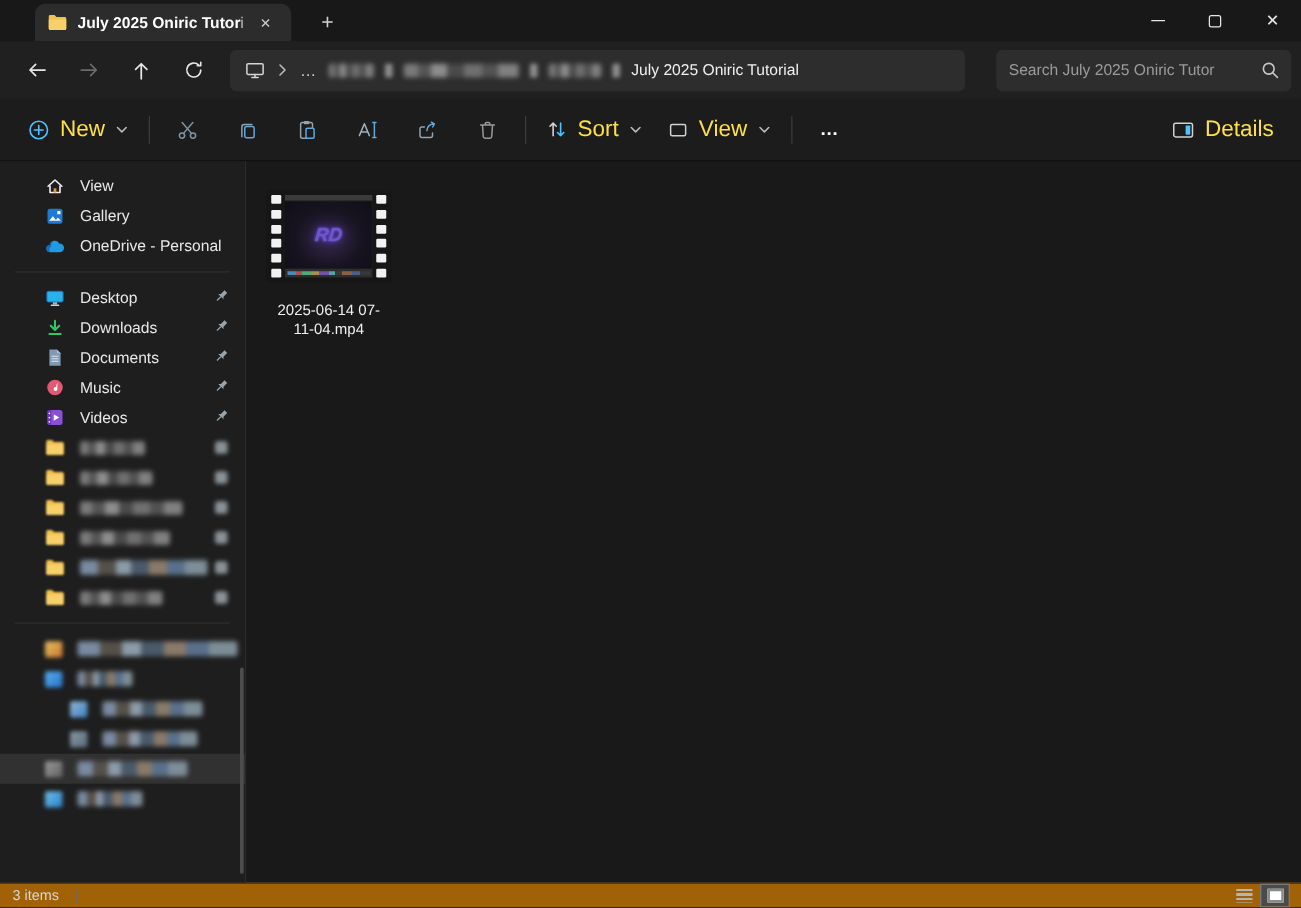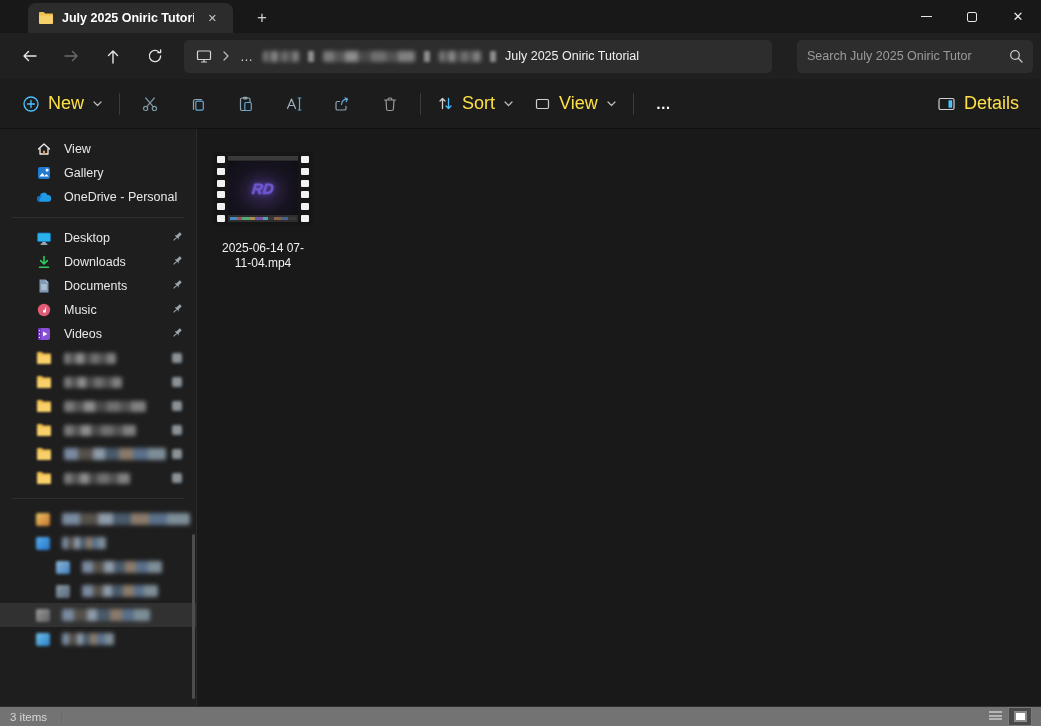--- a/index.html
+++ b/index.html
@@ -87,21 +87,21 @@
     background:linear-gradient(90deg,#4a9ad8 0 10%,#c05858 10% 18%,#58c088 18% 30%,#c0a050 30% 38%,#8058c0 38% 50%,#58b8c0 50% 58%,#3a3a3a 58% 66%,#9a6a4a 66% 78%,#4a6a9a 78% 88%,#3a3a3a 88%); }
 
   
   .txtfile { width:58px; height:78px; background:#fdfdfd; border:1px solid #d0d0d0; position:relative; }
   .txtfile .fold { position:absolute; top:-1px; right:-1px; width:17px; height:17px;
     background:linear-gradient(225deg,#191919 48%, #e4e4e4 48%, #f5f5f5 60%, #ffffff 100%); }
   .txtfile .lines { position:absolute; left:7px; right:7px; top:11px; bottom:9px;
     background:repeating-linear-gradient(#fdfdfd 0 3px, #b4b4b4 3px 4px); }
 
   
-  .statusbar { height:20px; background:#737373; border-top:1px solid #2e2e2e; display:flex;
+  .statusbar { height:20px; background:#a16207; border-top:1px solid #2e2e2e; display:flex;
     align-items:center; padding:0 10px; flex-shrink:0; }
   .status-count { font-size:11.5px; color:#d6d6d6; }
   .status-div { width:1px; height:12px; background:#6a6a6a; margin-left:14px; }
   .view-toggles { margin-left:auto; display:flex; gap:3px; align-items:center; }
   .vt { width:22px; height:17px; display:flex; align-items:center; justify-content:center; }
   .vt-lines { width:13px; height:11px; background:repeating-linear-gradient(#b5b5b5 0 2px, transparent 2px 3.6px); }
   .vt.active { background:#4a4a4a; outline:1px solid #7a7a7a; }
   .vt-frame { width:13px; height:11px; background:#ffffff; border:2px solid #8a8a8a; }
 </style>
 </head>

